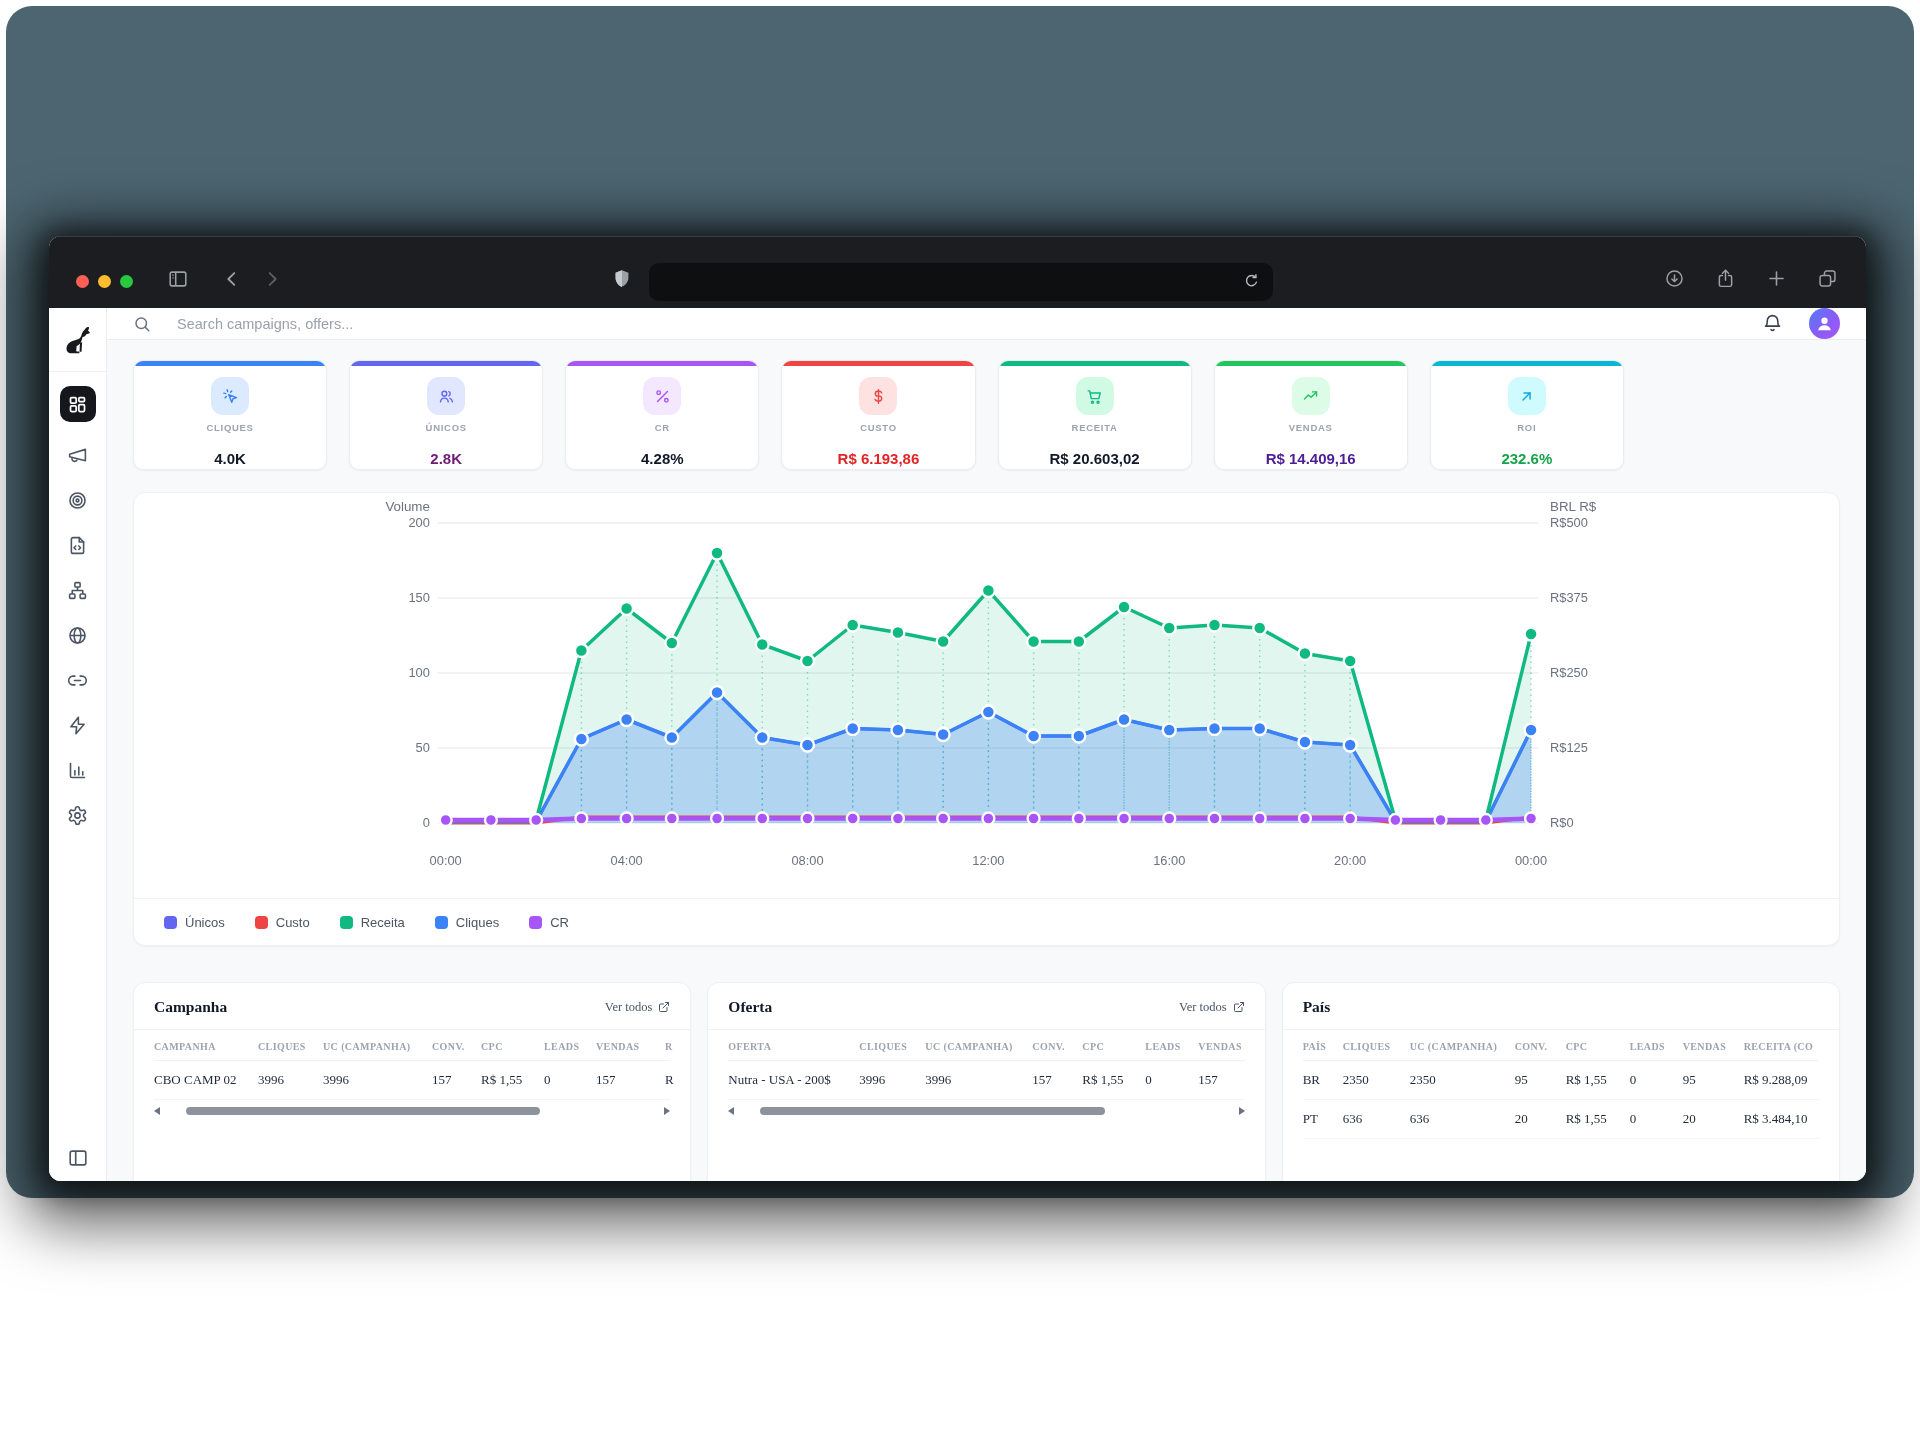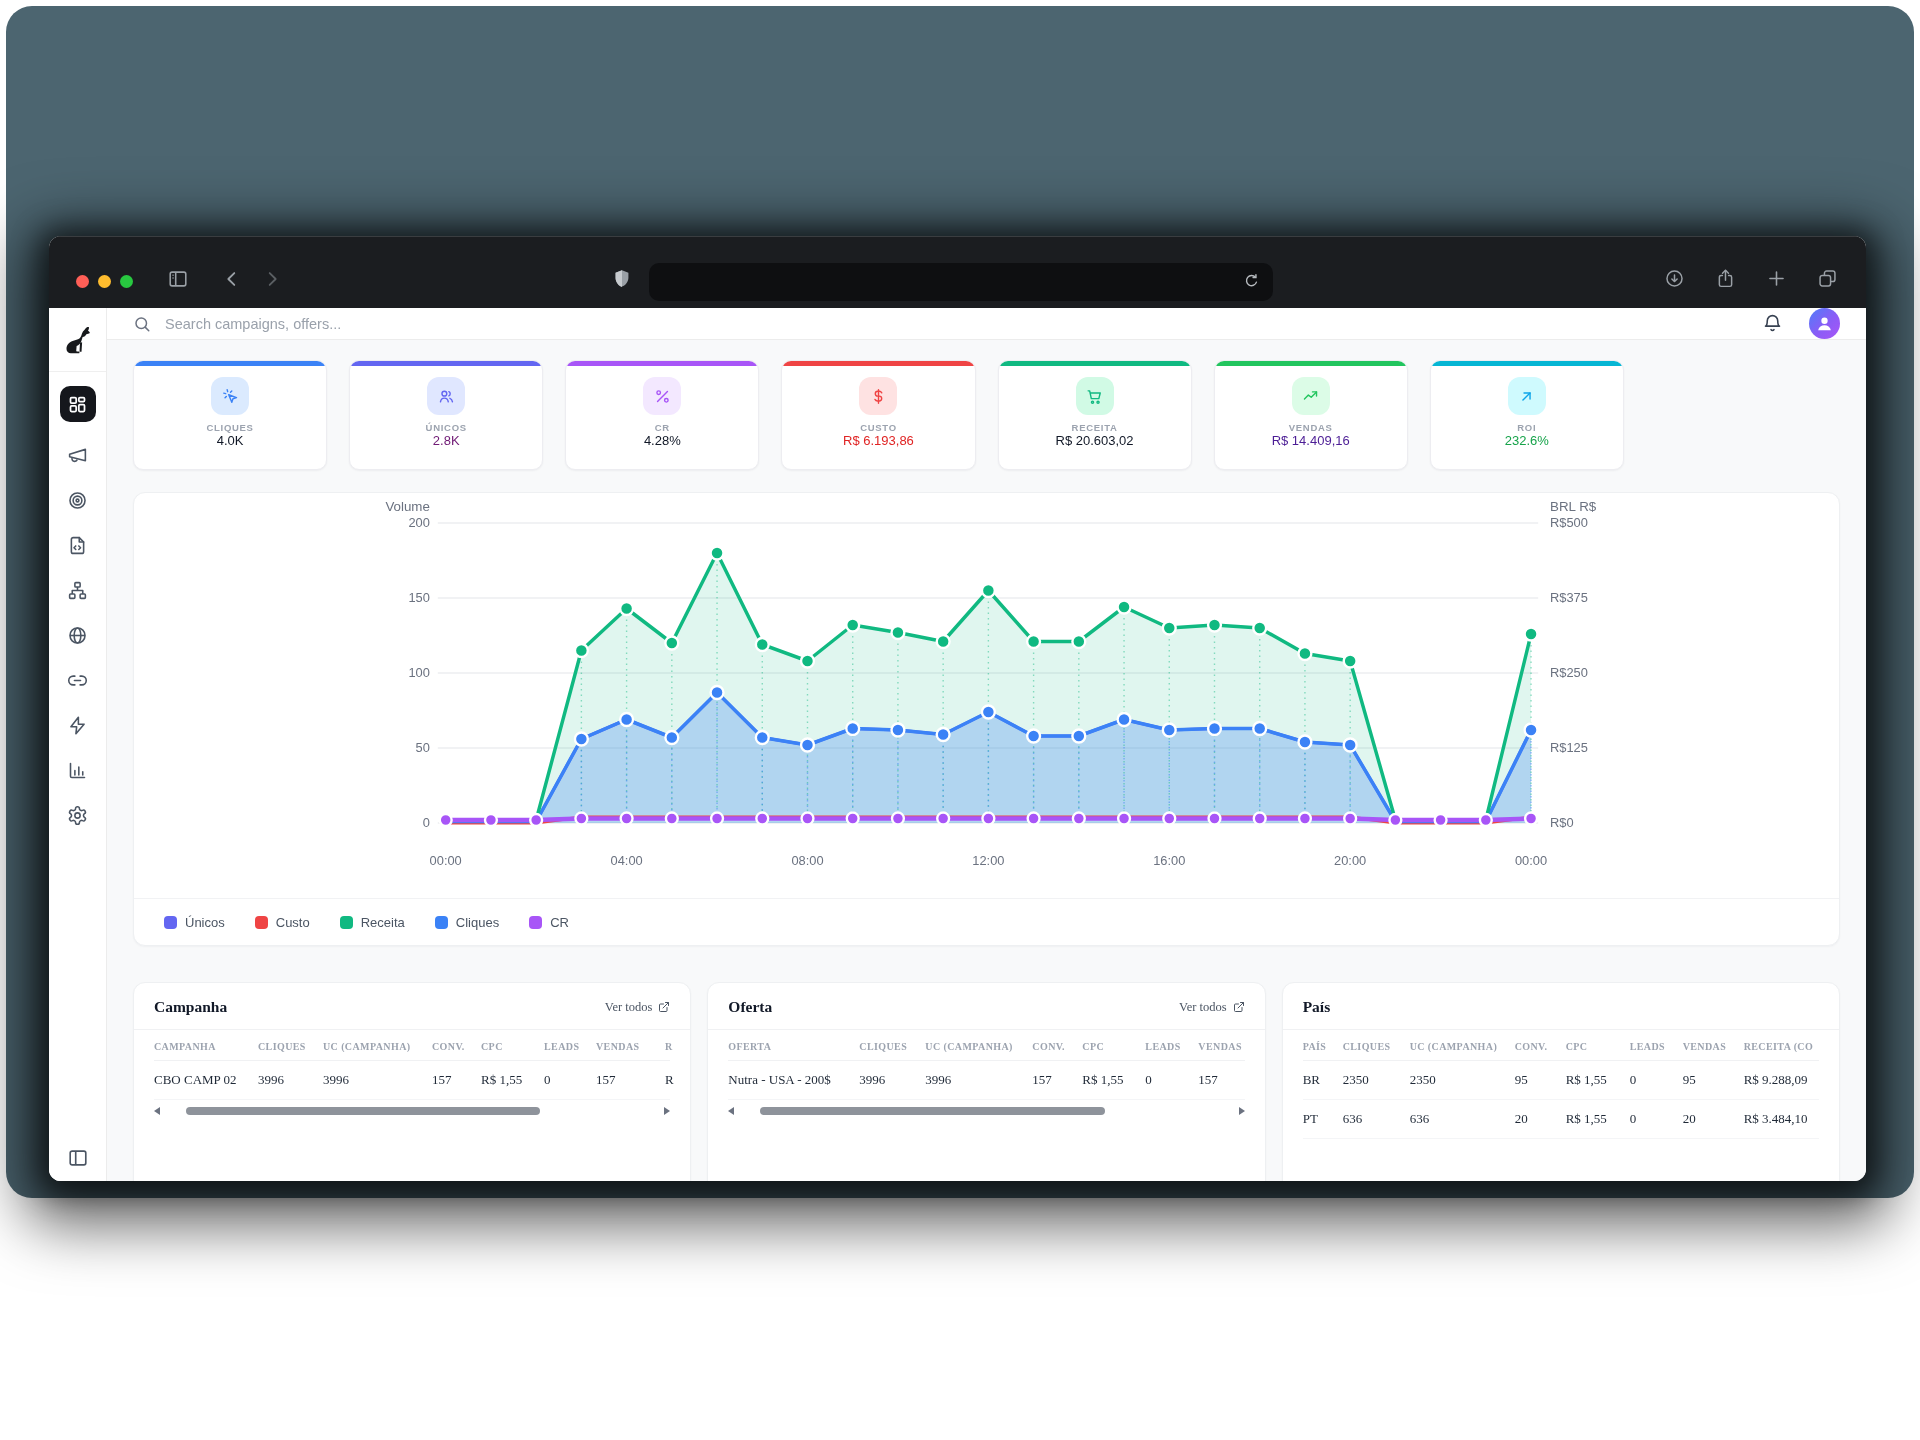--- a/index.html
+++ b/index.html
@@ -22,37 +22,37 @@
   .sidebar{width:57px;background:#fff;border-right:1px solid #ececec;display:flex;flex-direction:column;align-items:center;position:relative;}
   .logo-box{height:64px;width:100%;display:flex;align-items:center;justify-content:center;border-bottom:1px solid #efefef;box-sizing:border-box;}
   .logo-box svg{width:30px;height:30px;}
   .nav-active{margin-top:14px;width:36px;height:36px;border-radius:10px;background:#15171c;display:flex;align-items:center;justify-content:center;color:#fff;}
   .nav-item{margin-top:21px;width:24px;height:24px;color:#4b5563;display:flex;align-items:center;justify-content:center;}
   .nav-item svg,.nav-active svg{width:21px;height:21px;}
   .sidebar-bottom{position:absolute;bottom:12px;width:22px;height:22px;color:#4b5563;}
   
   .main{flex:1;display:flex;flex-direction:column;min-width:0;}
   .hdr{height:64px;background:#fff;border-bottom:1px solid #ececec;display:flex;align-items:center;padding:0 26px;box-sizing:border-box;}
-  .search{display:flex;align-items:center;gap:12px;flex:1;}
+  .search{display:flex;align-items:center;gap:24px;flex:1;}
   .search svg{width:18px;height:18px;color:#6b7280;}
   .search input{border:none;outline:none;font-size:14.5px;color:#374151;width:420px;font-family:"Liberation Sans",sans-serif;background:transparent;}
   .search input::placeholder{color:#9aa1ab;}
   .hdr-right{display:flex;align-items:center;gap:26px;}
   .bell{width:21px;height:21px;color:#374151;}
   .avatar{width:31px;height:31px;border-radius:50%;background:linear-gradient(135deg,#4f7df9 0%,#8b5cf6 55%,#a855f7 100%);display:flex;align-items:center;justify-content:center;}
   .avatar svg{width:19px;height:19px;color:#fff;}
   
   .content{padding:20px 26px 0;flex:1;}
   .kpi-row{display:grid;grid-template-columns:repeat(8,1fr);gap:22px;}
   .kpi{background:#fff;border-radius:10px;border:1px solid #ededf1;box-shadow:0 1px 2px rgba(16,24,40,.05);overflow:hidden;height:108px;text-align:center;}
   .kpi-accent{height:5px;}
   .kpi-tile{width:38px;height:38px;border-radius:12px;margin:11px auto 7px;display:flex;align-items:center;justify-content:center;}
   .kpi-tile svg{width:17px;height:17px;}
   .kpi-label{font-size:9.5px;letter-spacing:.7px;color:#9ca3af;font-weight:600;}
-  .kpi-value{font-size:13px;font-weight:400;margin-top:0;}
+  .kpi-value{font-size:15px;font-weight:700;margin-top:17px;}
   
   .chart-card{margin-top:22px;background:#fff;border:1px solid #eef0f2;border-radius:12px;box-shadow:0 1px 2px rgba(16,24,40,.04);height:452px;position:relative;}
   .chart-card svg.plot{position:absolute;left:0;top:0;width:100%;height:404px;}
   .legend{position:absolute;left:0;right:0;bottom:0;height:46px;border-top:1px solid #f1f2f4;display:flex;align-items:center;gap:30px;padding-left:30px;}
   .legend-item{display:flex;align-items:center;gap:8px;font-size:13px;color:#4b5563;cursor:pointer;}
   .legend-swatch{width:13px;height:13px;border-radius:4px;}
   .tick{font-size:13px;fill:#6b7280;font-family:"Liberation Sans",sans-serif;}
   .axis-title{font-size:13.5px;fill:#6b7280;font-family:"Liberation Sans",sans-serif;}
   
   .tables{margin-top:36px;display:grid;grid-template-columns:1fr 1fr 1fr;gap:16px;font-family:Liberation Serif, serif;}

